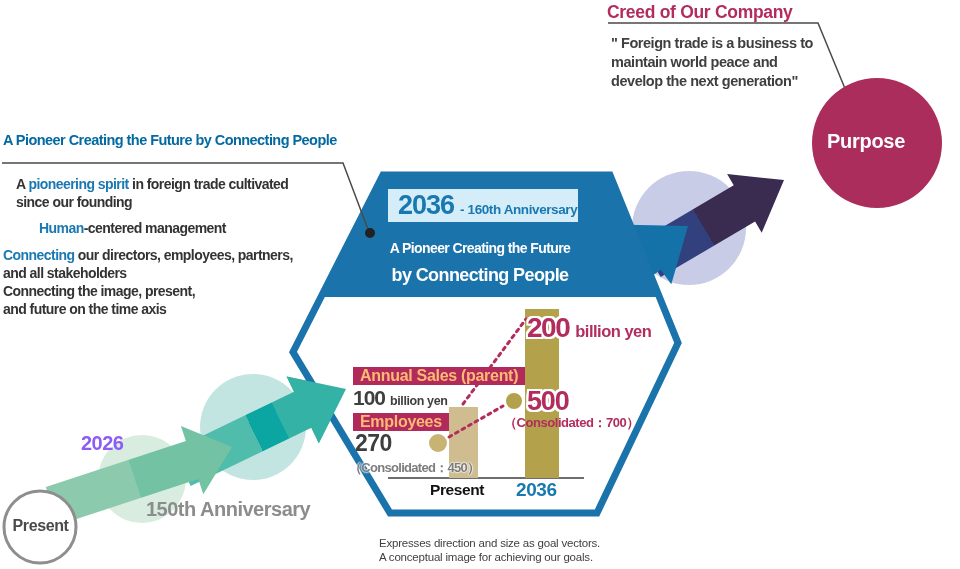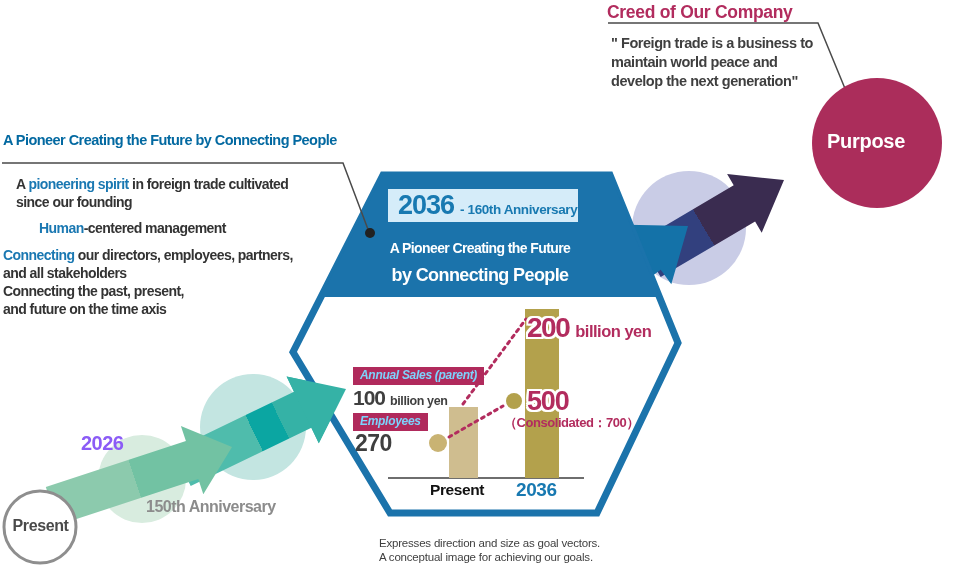--- a/index.html
+++ b/index.html
@@ -11,31 +11,31 @@
   .left-heading{left:3px;top:132px;font-size:14.5px;font-weight:bold;color:#0369a1;letter-spacing:-0.55px;}
   .para{color:#333;font-size:14px;font-weight:bold;letter-spacing:-0.55px;line-height:17.5px;}
   .hl{color:#1a78b2;}
   
   .creed-title{left:607px;top:2px;font-size:17.5px;font-weight:bold;color:#b22c5e;letter-spacing:-0.3px;}
   .creed-quote{left:611px;top:34px;font-size:14.5px;font-weight:bold;color:#3f3f3f;letter-spacing:-0.45px;line-height:19px;}
   
   .purpose-label{left:812px;top:130px;width:108px;text-align:center;font-size:20px;font-weight:bold;color:#fff;letter-spacing:-0.3px;}
   
   .y2026{left:81px;top:432px;font-size:20px;font-weight:bold;color:#8b5cf6;letter-spacing:-0.5px;}
-  .a150{left:146px;top:498px;font-size:16px;font-weight:bold;color:#8c8c8c;letter-spacing:-0.5px;}
+  .a150{left:146px;top:498px;font-size:20px;font-weight:bold;color:#8c8c8c;letter-spacing:-0.5px;}
   .present-circle-label{left:4px;top:517px;width:73px;text-align:center;font-size:16px;font-weight:bold;color:#4a4a4a;letter-spacing:-0.4px;}
   
   .yearbox{left:388px;top:189px;width:190px;height:33px;background:#d5ecf9;display:flex;align-items:baseline;padding-left:10px;box-sizing:border-box;}
   .yearbox .yr{font-size:27px;font-weight:bold;color:#1879b1;letter-spacing:-1px;line-height:33px;}
   .yearbox .sfx{font-size:13.5px;font-weight:bold;color:#1879b1;margin-left:6px;letter-spacing:-0.4px;text-align:center;}
   .vision1{left:335px;top:240px;width:290px;text-align:center;font-size:14px;font-weight:bold;color:#fff;letter-spacing:-0.6px;}
   .vision2{left:335px;top:265px;width:290px;text-align:center;font-size:18px;font-weight:bold;color:#fff;letter-spacing:-0.6px;}
   
-  .badge{background:#b02a5c;color:#7dd3fc;font-size:12px;font-weight:bold;letter-spacing:-0.3px;
-         padding:2px 7px 3px 7px;line-height:13px;font-style:italic;}
+  .badge{background:#b02a5c;color:#fdba74;font-size:16px;font-weight:bold;letter-spacing:-0.3px;
+         padding:2px 7px 3px 7px;line-height:13px;}
   .badge-sales{left:353px;top:367px;}
   .badge-emp{left:353px;top:413px;}
   .val100{left:353px;top:386px;display:flex;align-items:baseline;color:#3f3f3f;}
   .val100 .big{font-size:21px;font-weight:bold;letter-spacing:-1px;}
   .val100 .unit{font-size:12.5px;font-weight:bold;margin-left:5px;letter-spacing:-0.4px;}
   .val270{left:355px;top:430px;font-size:23px;font-weight:bold;color:#3f3f3f;letter-spacing:-0.5px;}
   .cons450{left:349px;top:459px;font-size:13px;font-weight:bold;color:#7d7d7d;letter-spacing:-0.7px;
            text-shadow:0 0 2px #fff,0 0 2px #fff,0 0 2px #fff;}
   .outline-w{text-shadow:-2px -2px 0 #fff,2px -2px 0 #fff,-2px 2px 0 #fff,2px 2px 0 #fff,0 -2px 0 #fff,0 2px 0 #fff,-2px 0 0 #fff,2px 0 0 #fff;}
   .val200{left:527px;top:312px;display:flex;align-items:baseline;color:#b22c5e;}
@@ -123,21 +123,21 @@
   <div class="abs para" style="left:16px;top:176px;">
     <div><span>A </span><span class="hl">pioneering spirit</span><span> in foreign trade cultivated</span></div>
     <div>since our founding</div>
   </div>
   <div class="abs para" style="left:3px;top:220px;margin-left:36px;">
     <span class="hl">Human</span><span>-centered management</span>
   </div>
   <div class="abs para" style="left:3px;top:246px;line-height:18px;">
     <div><span class="hl">Connecting</span><span> our directors, employees, partners,</span></div>
     <div>and all stakeholders</div>
-    <div>Connecting the past, present,</div>
+    <div>Connecting the image, present,</div>
     <div>and future on the time axis</div>
   </div>
 
   <div class="abs y2026">2026</div>
   <div class="abs a150">150th Anniversary</div>
   <div class="abs present-circle-label">Present</div>
 
   <div class="abs yearbox">
     <span class="yr">2036</span>
     <span class="sfx">- 160th Anniversary</span>
@@ -145,20 +145,21 @@
   <div class="abs vision1">A Pioneer Creating the Future</div>
   <div class="abs vision2">by Connecting People</div>
 
   <div class="abs badge badge-sales">Annual Sales (parent)</div>
   <div class="abs val100">
     <span class="big">100</span>
     <span class="unit">billion yen</span>
   </div>
   <div class="abs badge badge-emp">Employees</div>
   <div class="abs val270">270</div>
+  <div class="abs cons450">（Consolidated：450）</div>
 
   <div class="abs val200">
     <span class="big outline-w">200</span>
     <span class="unit">billion yen</span>
   </div>
   <div class="abs val500 outline-w">500</div>
   <div class="abs cons700">（Consolidated：700）</div>
 
   <div class="abs axis-present">Present</div>
   <div class="abs axis-2036">2036</div>

